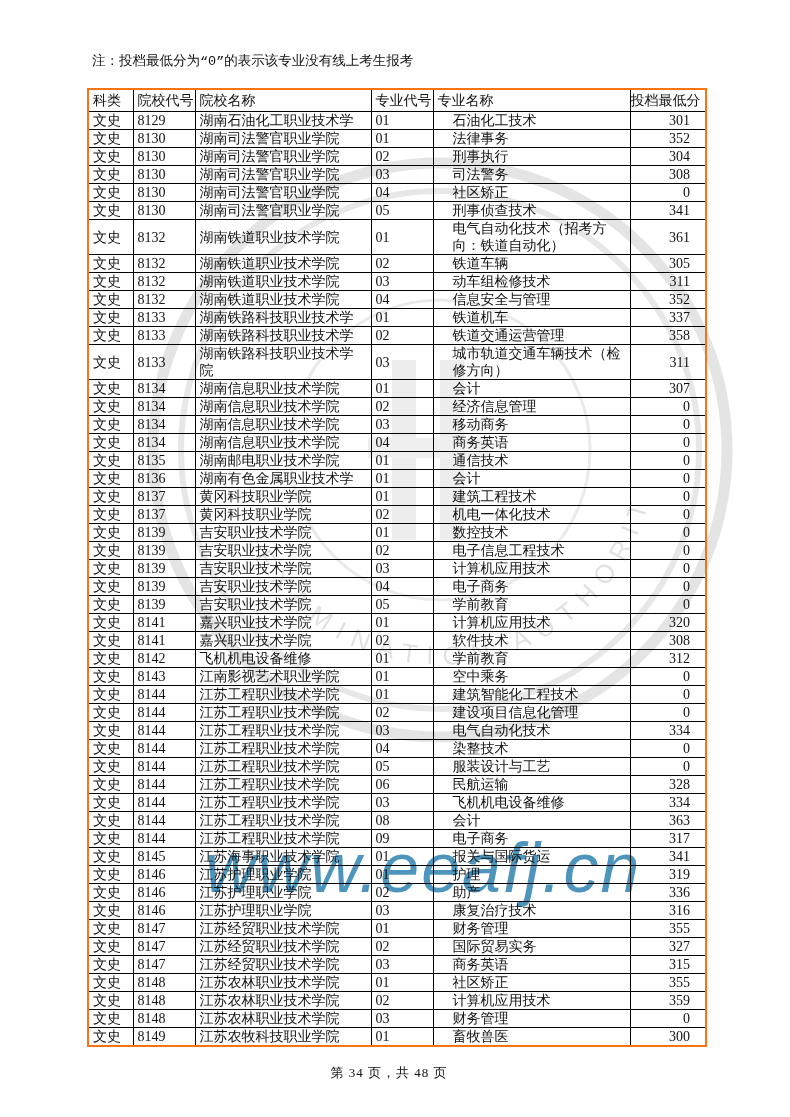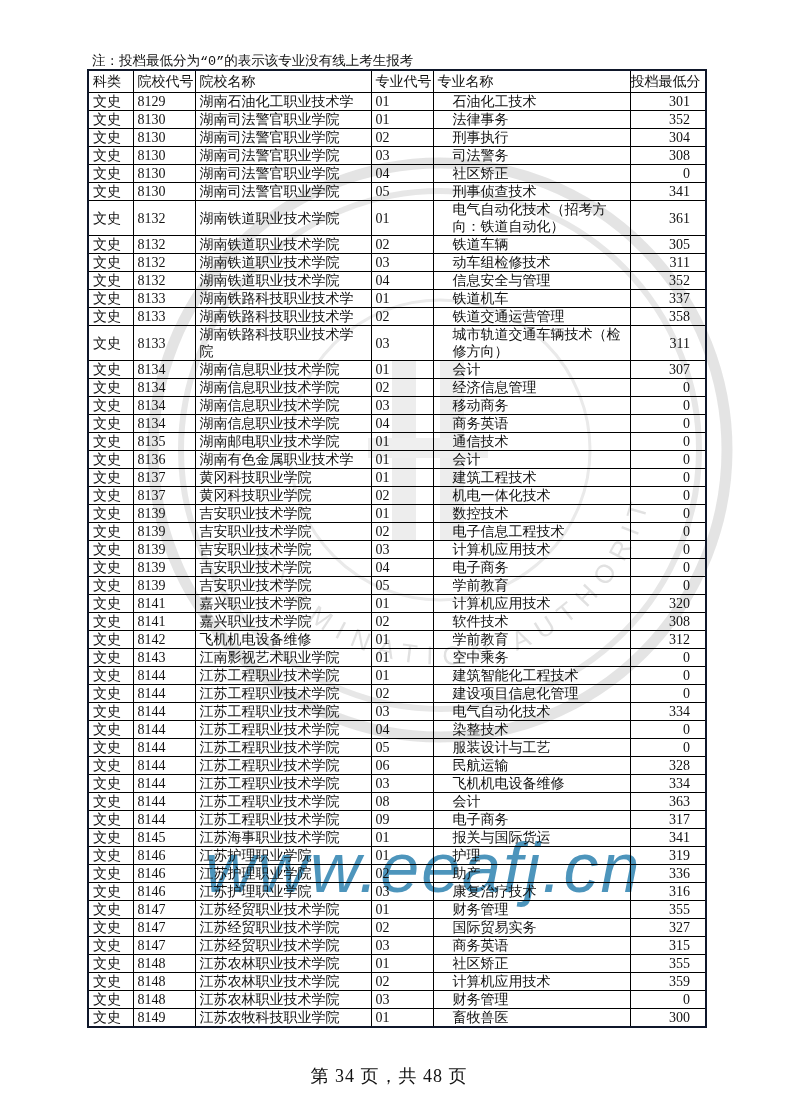--- a/index.html
+++ b/index.html
@@ -26,45 +26,45 @@
     white-space:nowrap;
     font-style:italic;
   }
   
   .note {
     position:absolute; left:92px; top:52px;
     font-size:13.5px; z-index:2;font-family:Liberation Mono, monospace;
   }
   
   table.scores {
-    position:absolute; left:87px; top:69px;
+    position:absolute; left:87px; top:88px;
     width:618px;
     border-collapse:collapse; table-layout:fixed;
     background:transparent; z-index:1;
-    border:2px solid #0f172a;
+    border:2px solid #f97316;
   }
   .scores th, .scores td {
     border:1px solid #000000;
     font-weight:normal;
     font-size:14px; line-height:17px;
     padding:0 4px;
     vertical-align:middle;
     overflow:hidden;
     text-align:left;
   }
   .scores thead th { height:21px; white-space:nowrap; }
   .scores td { height:17px; }
   td.cat, td.code { white-space:nowrap; }
   td.school { padding:0 14px 0 4px; word-break:break-all; }
   td.major  { padding:0 5px 0 19px; word-break:break-all; }
   th.num, td.num { text-align:right; padding:0 15px 0 0; white-space:nowrap; }
   
   .footer {
     position:absolute; left:0; top:1064px; width:778px;
-    text-align:center; font-size:18px; letter-spacing:1px;
+    text-align:center; font-size:13px; letter-spacing:1px;
     z-index:2;
   }
 </style>
 </head>
 <body>
 
 <svg class="seal" viewBox="0 0 600 600">
   <circle cx="300" cy="300" r="287" fill="none" stroke="#cfcfcf" stroke-width="11"></circle>
   <circle cx="300" cy="300" r="259" fill="none" stroke="#d4d4d4" stroke-width="6"></circle>
   <circle cx="300" cy="300" r="150" fill="none" stroke="#d9d9d9" stroke-width="3"></circle>

